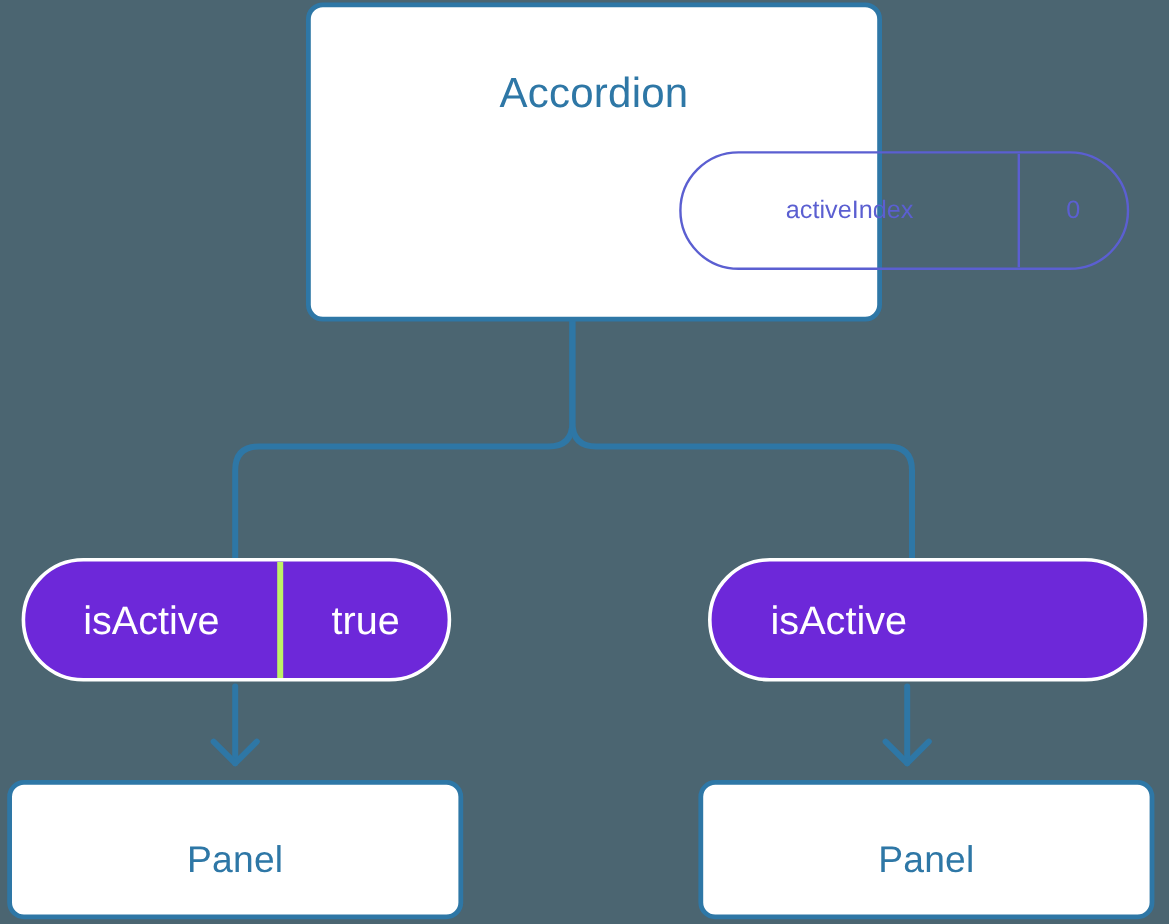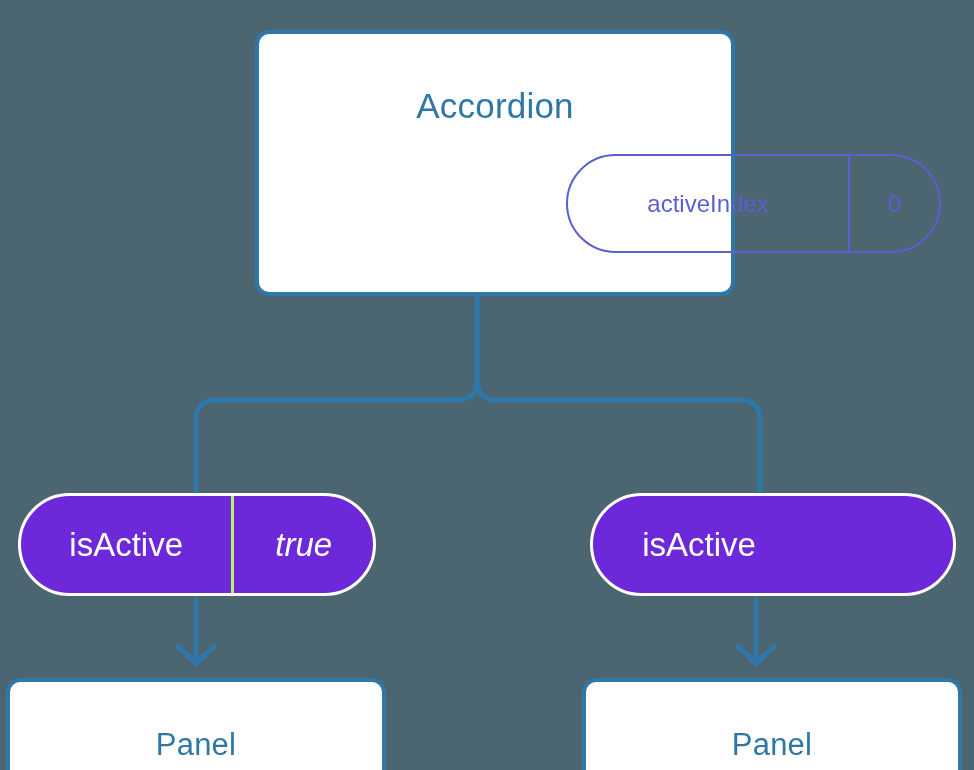--- a/index.html
+++ b/index.html
@@ -10,21 +10,20 @@
     width: 974px;
     height: 770px;
     background: #4B6571;
     font-family: "Liberation Sans", sans-serif;
     overflow: hidden;
   }
   #stage {
     position: relative;
     width: 974px;
     height: 586px;
-    margin-top: 28px;
   }
 
   
   #wires {
     position: absolute;
     left: 0;
     top: 0;
     width: 974px;
     height: 770px;
     pointer-events: none;
@@ -90,38 +89,37 @@
     white-space: nowrap;
   }
 
   
   .pill--outline {
     border: 2px solid #5B5FD1;
     background: transparent;
   }
   .pill--outline .cell {
     color: #5B5FD1;
-    font-size: 24px;
+    font-size: 21px;
   }
   .pill--outline .cell--value {
     border-left: 2px solid #5B5FD1;
   }
 
   
   .pill--filled {
     border: 3px solid #ffffff;
     background: #6d28d9;
   }
   .pill--filled .cell {
     color: #ffffff;
     font-size: 33px;
   }
   .pill--filled .cell--value {
-    border-left: 3px solid #bef264;
-    font-style: italic;
+    border-left: 5px solid #bef264;
   }
 
   #pill-active-index {
     left: 307px;
     top: 120px;
     width: 375px;
     height: 99px;
     border-radius: 49.5px;
   }
   #pill-active-index .cell--key { width: 283px; }

